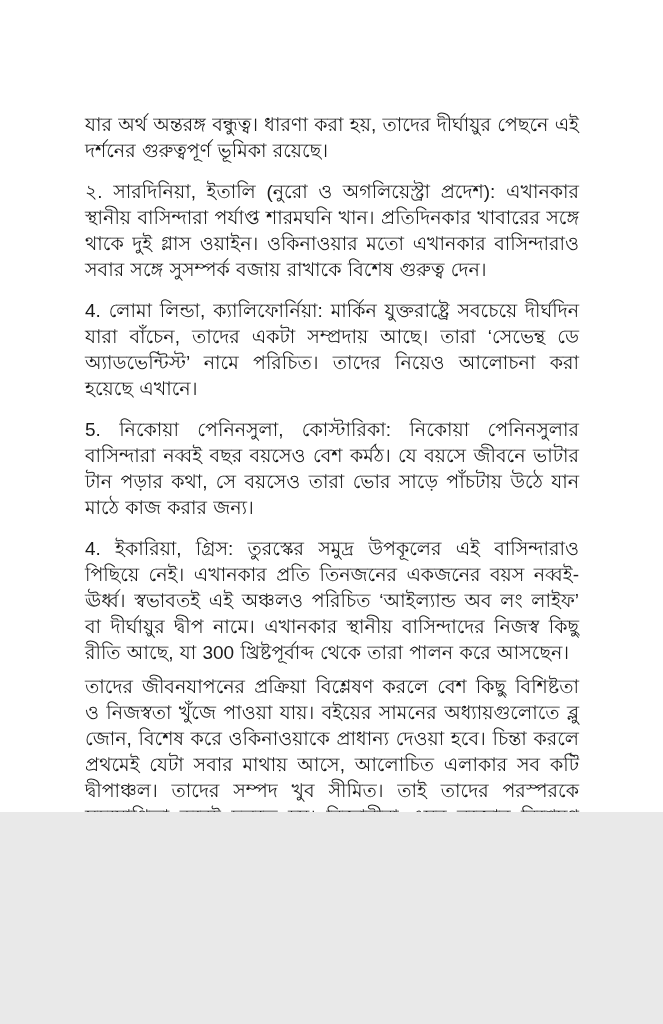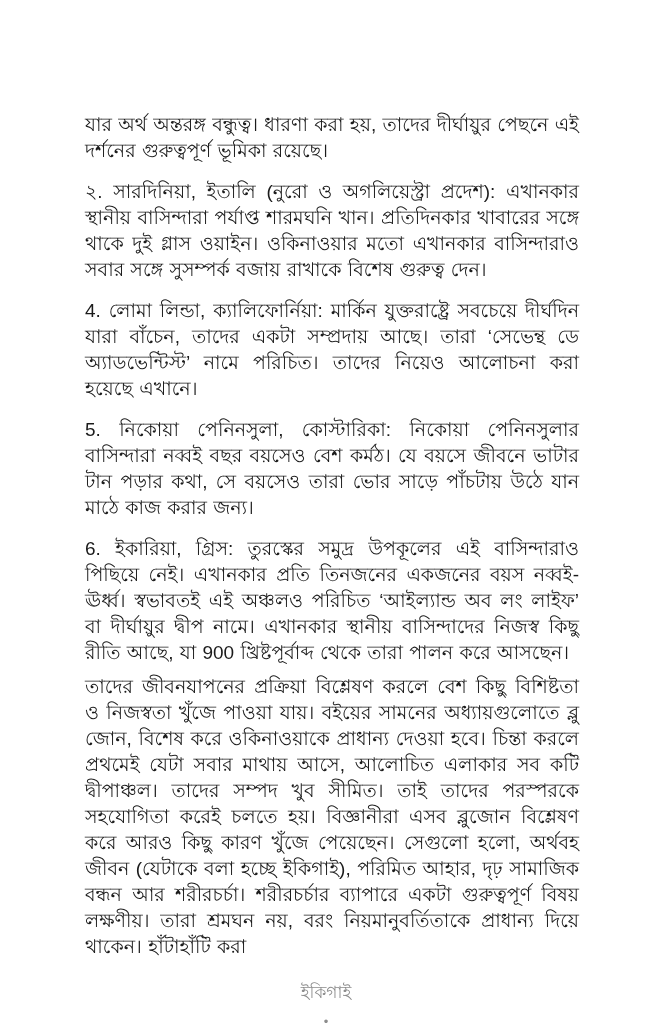--- a/index.html
+++ b/index.html
@@ -1,19 +1,19 @@
 <!DOCTYPE html>
 <html lang="bn"><head>
 <meta charset="utf-8">
 <style>
   html, body { margin: 0; padding: 0; background: #e9e9e9; }
   .page {
     position: relative;
     width: 663px;
-    height: 1024px;
+    height: 812px;
     margin: 0 auto;
     background: #ffffff;
     box-sizing: border-box;
     padding: 112px 84px 0 85px;
     font-family: "Liberation Sans", "DejaVu Sans", sans-serif;
     color: #1b1b1b;
     overflow: hidden;
   }
   .body-text { width: 100%; }
   .para {
@@ -61,22 +61,22 @@
       <strong class="lead">4. লোমা লিন্ডা, ক্যালিফোর্নিয়া:</strong>
       <span>মার্কিন যুক্তরাষ্ট্রে সবচেয়ে দীর্ঘদিন যারা বাঁচেন, তাদের একটা সম্প্রদায় আছে। তারা ‘সেভেন্থ ডে অ্যাডভেন্টিস্ট’ নামে পরিচিত। তাদের নিয়েও আলোচনা করা হয়েছে এখানে।</span>
     </p>
 
     <p class="para">
       <strong class="lead">5. নিকোয়া পেনিনসুলা, কোস্টারিকা:</strong>
       <span>নিকোয়া পেনিনসুলার বাসিন্দারা নব্বই বছর বয়সেও বেশ কর্মঠ। যে বয়সে জীবনে ভাটার টান পড়ার কথা, সে বয়সেও তারা ভোর সাড়ে পাঁচটায় উঠে যান মাঠে কাজ করার জন্য।</span>
     </p>
 
     <p class="para tight">
-      <strong class="lead">6. ইকারিয়া, গ্রিস:</strong>
-      <span>তুরস্কের সমুদ্র উপকূলের এই বাসিন্দারাও পিছিয়ে নেই। এখানকার প্রতি তিনজনের একজনের বয়স নব্বই-ঊর্ধ্ব। স্বভাবতই এই অঞ্চলও পরিচিত ‘আইল্যান্ড অব লং লাইফ’ বা দীর্ঘায়ুর দ্বীপ নামে। এখানকার স্থানীয় বাসিন্দাদের নিজস্ব কিছু রীতি আছে, যা 900 খ্রিষ্টপূর্বাব্দ থেকে তারা পালন করে আসছেন।</span>
+      <strong class="lead">4. ইকারিয়া, গ্রিস:</strong>
+      <span>তুরস্কের সমুদ্র উপকূলের এই বাসিন্দারাও পিছিয়ে নেই। এখানকার প্রতি তিনজনের একজনের বয়স নব্বই-ঊর্ধ্ব। স্বভাবতই এই অঞ্চলও পরিচিত ‘আইল্যান্ড অব লং লাইফ’ বা দীর্ঘায়ুর দ্বীপ নামে। এখানকার স্থানীয় বাসিন্দাদের নিজস্ব কিছু রীতি আছে, যা 300 খ্রিষ্টপূর্বাব্দ থেকে তারা পালন করে আসছেন।</span>
     </p>
 
     <p class="para">তাদের জীবনযাপনের প্রক্রিয়া বিশ্লেষণ করলে বেশ কিছু বিশিষ্টতা ও নিজস্বতা খুঁজে পাওয়া যায়। বইয়ের সামনের অধ্যায়গুলোতে ব্লু জোন, বিশেষ করে ওকিনাওয়াকে প্রাধান্য দেওয়া হবে। চিন্তা করলে প্রথমেই যেটা সবার মাথায় আসে, আলোচিত এলাকার সব কটি দ্বীপাঞ্চল। তাদের সম্পদ খুব সীমিত। তাই তাদের পরস্পরকে সহযোগিতা করেই চলতে হয়। বিজ্ঞানীরা এসব ব্লুজোন বিশ্লেষণ করে আরও কিছু কারণ খুঁজে পেয়েছেন। সেগুলো হলো, অর্থবহ জীবন (যেটাকে বলা হচ্ছে ইকিগাই), পরিমিত আহার, দৃঢ় সামাজিক বন্ধন আর শরীরচর্চা। শরীরচর্চার ব্যাপারে একটা গুরুত্বপূর্ণ বিষয় লক্ষণীয়। তারা শ্রমঘন নয়, বরং নিয়মানুবর্তিতাকে প্রাধান্য দিয়ে থাকেন। হাঁটাহাঁটি করা</p>
 
   </div>
 
   <div class="footer">
     <span>ইকিগাই</span>
     <span class="dot">•</span>
     <span>১৭</span>

